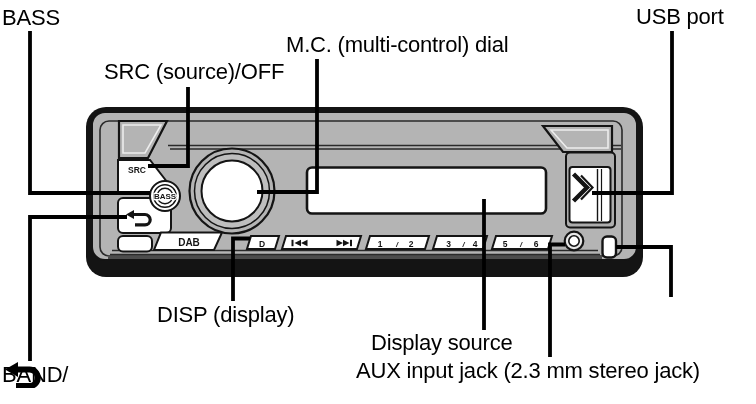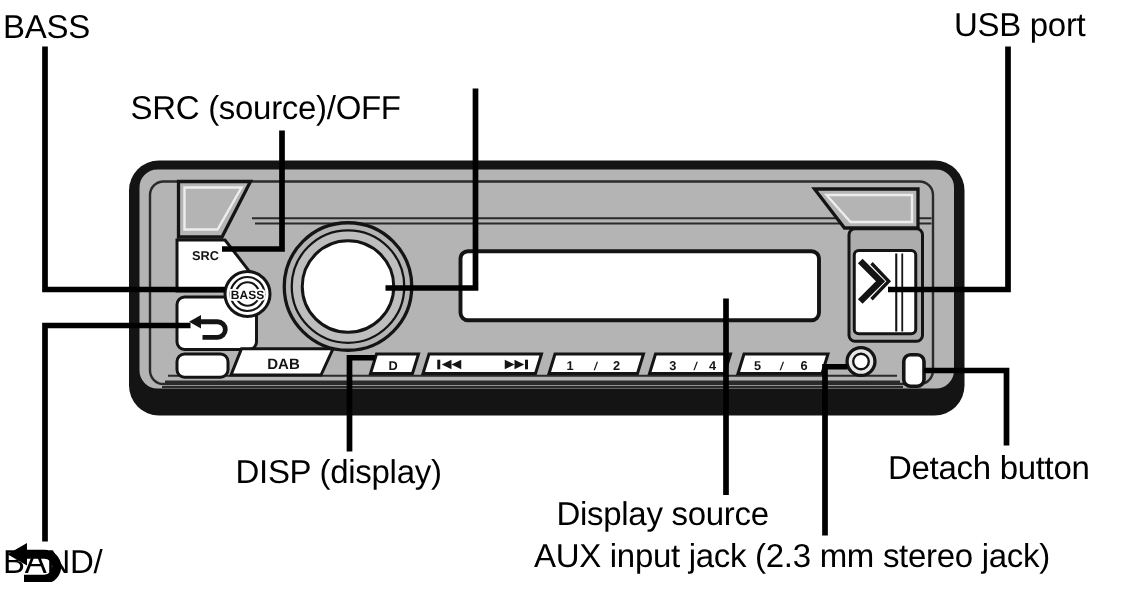--- a/index.html
+++ b/index.html
@@ -121,30 +121,30 @@
       <path d="M672,31 V193 H592"></path>
       <path d="M250,238.5 H233 V301"></path>
       <path d="M484,199 V330"></path>
       <path d="M565,244.5 H550 V357"></path>
       <path d="M616,247 H671 V297"></path>
     </g>
   </svg>
 
   <div class="callout" style="left:2px;top:5px">BASS</div>
 
-  <div class="callout" style="left:87px;top:59px">SRC (source)/OFF</div>
+  <div class="callout" style="left:104px;top:59px">SRC (source)/OFF</div>
 
+  <div class="callout" style="left:286px;top:32px">M.C. (multi-control) dial</div>
 
   <div class="callout" style="left:157px;top:302px">DISP (display)</div>
 
   <div class="callout" style="left:636px;top:4px">USB port</div>
 
   <div class="callout" style="left:371px;top:330px">Display source</div>
 
-  <div class="callout" style="left:592px;top:299px">Detach button</div>
 
   <div class="callout" style="left:2px;top:362px">
     <span>BAND/</span><svg class="arrow-ic" width="37" height="26" viewBox="0 0 37 26">
         <polygon points="0,7.5 13,0 13,15" fill="#000"></polygon>
         <path d="M12,7.5 h12.5 a8.3,8.3 0 0 1 0,16.6 h-13.5" fill="none" stroke="#000" stroke-width="6"></path>
       </svg>
   </div>
 
   <div class="callout" style="left:356px;top:358px">AUX input jack (2.3 mm stereo jack)</div>
 

